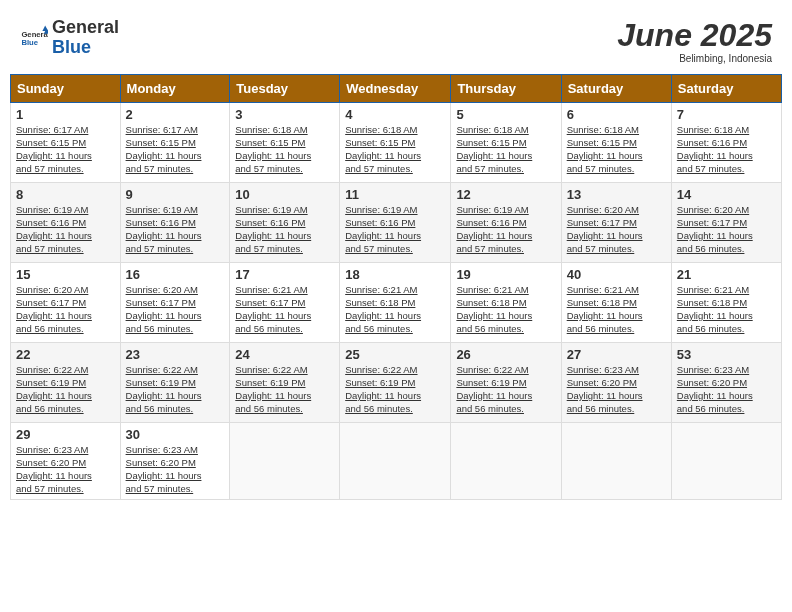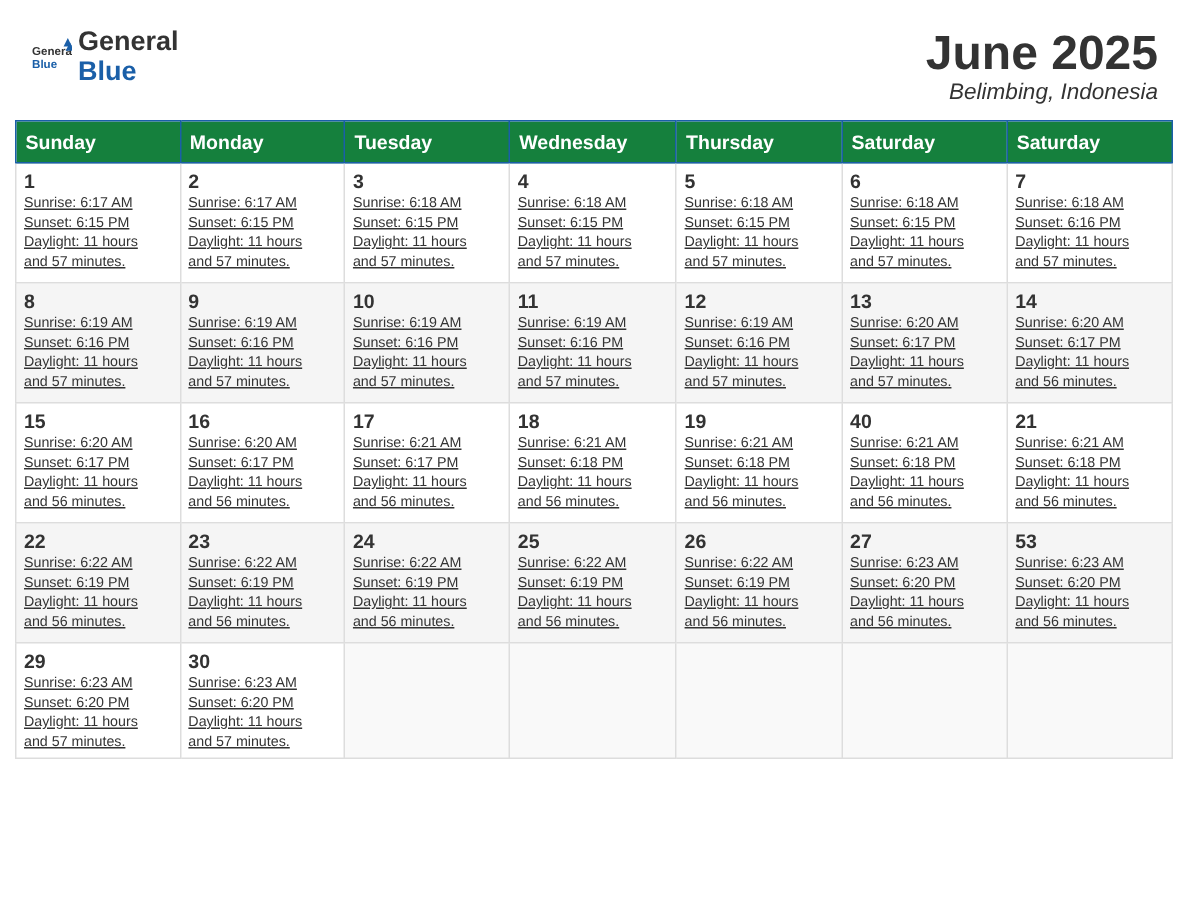--- a/index.html
+++ b/index.html
@@ -34,34 +34,34 @@
       margin-right: 2px;
     }
     .title-area {
       text-align: right;
     }
     .month-year {
       font-size: 32px;
       font-weight: bold;
       color: #333;
       line-height: 1.1;
+      font-style: italic;
     }
     .location {
-      font-size: 15px;
-      color: #333;
-      font-style: italic;
+      font-size: 10px;
+      color: #333;
     }
     .calendar {
       width: 100%;
       border-collapse: collapse;
       border: 1px solid #ccc;
       margin-top: 5px;
     }
     .calendar th {
-      background-color: #15803d;
+      background-color: #a16207;
       color: #fff;
       font-size: 13px;
       font-weight: bold;
       padding: 6px 6px;
       text-align: left;
       border: 1px solid #1a5fa8;
     }
     .calendar td {
       vertical-align: top;
       padding: 4px 5px 4px 5px;

